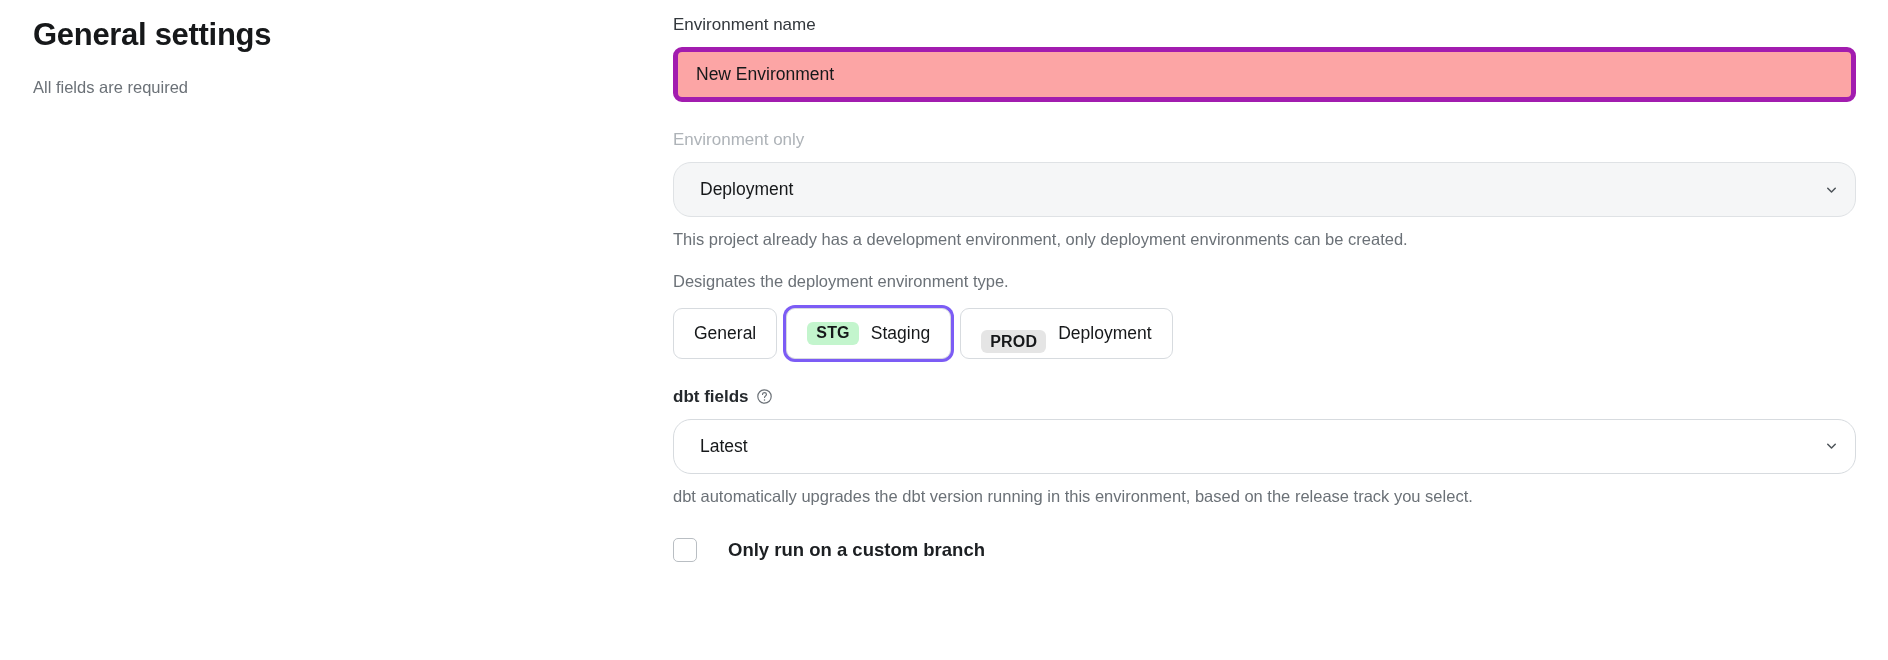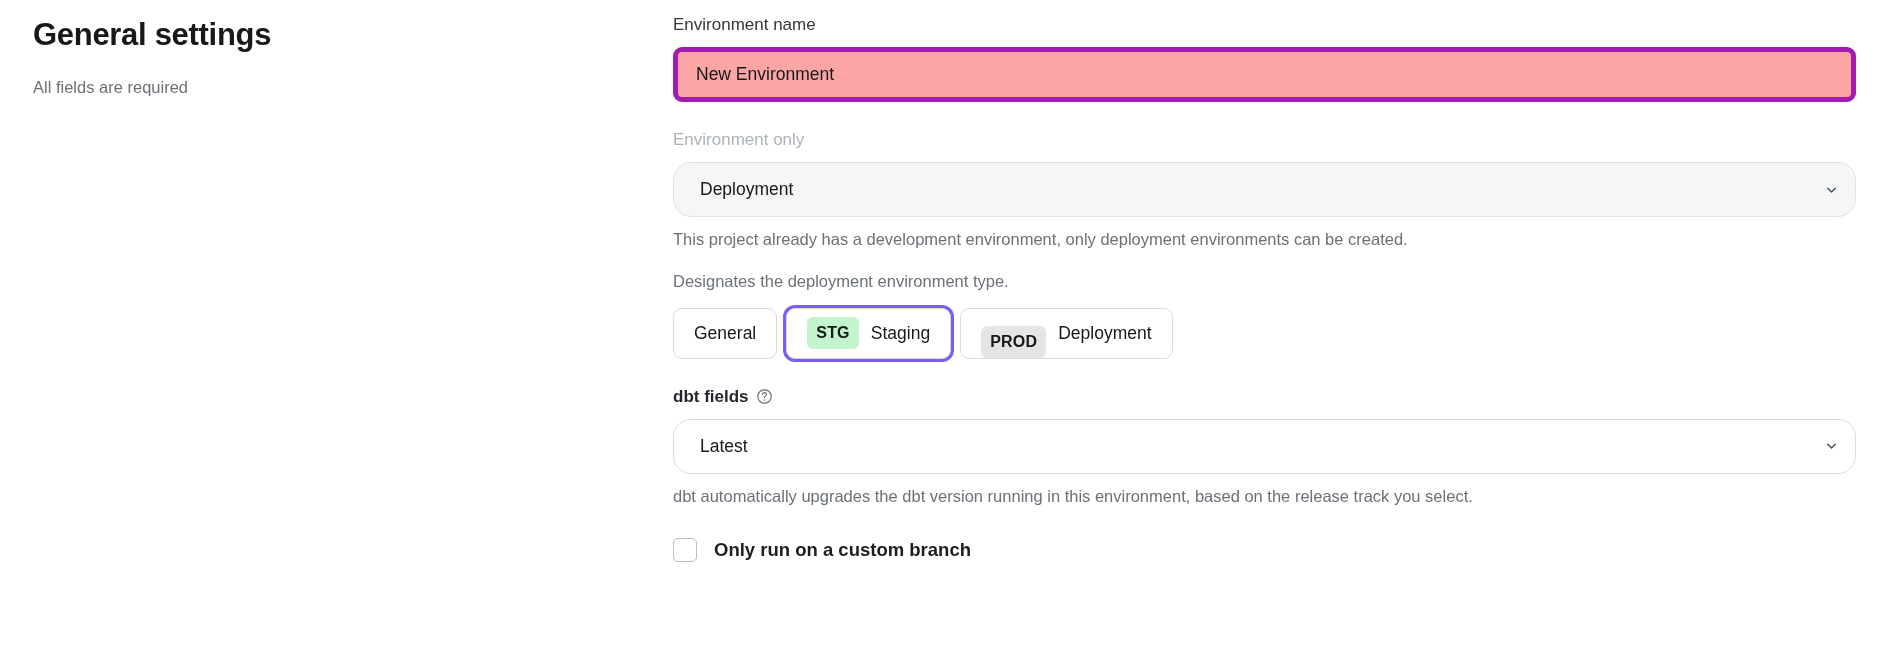--- a/index.html
+++ b/index.html
@@ -147,36 +147,36 @@
     white-space: nowrap;
   }
   .seg-btn.selected {
     box-shadow: 0 0 0 3px #7c5cf5;
     border-color: #d7dbdf;
   }
   .badge {
     display: inline-flex;
     align-items: center;
     justify-content: center;
-    height: 32px;
+    height: 23px;
     padding: 0 9px;
     border-radius: 6px;
     font-size: 16px;
     font-weight: 700;
     color: #16181a;
     letter-spacing: 0.2px;
   }
   .badge.stg  { background: #c3f5cd; }
   .badge.prod { background: #e5e5e5; margin-top: 17px; }
 
   
   .check-row {
     display: flex;
     align-items: center;
-    gap: 17px;
+    gap: 31px;
     margin-top: 31px;
   }
   .checkbox {
     width: 24px; height: 24px;
     border: 1.5px solid #b9bec3;
     border-radius: 5px;
     background: #ffffff;
     flex: 0 0 auto;
     cursor: pointer;
   }

